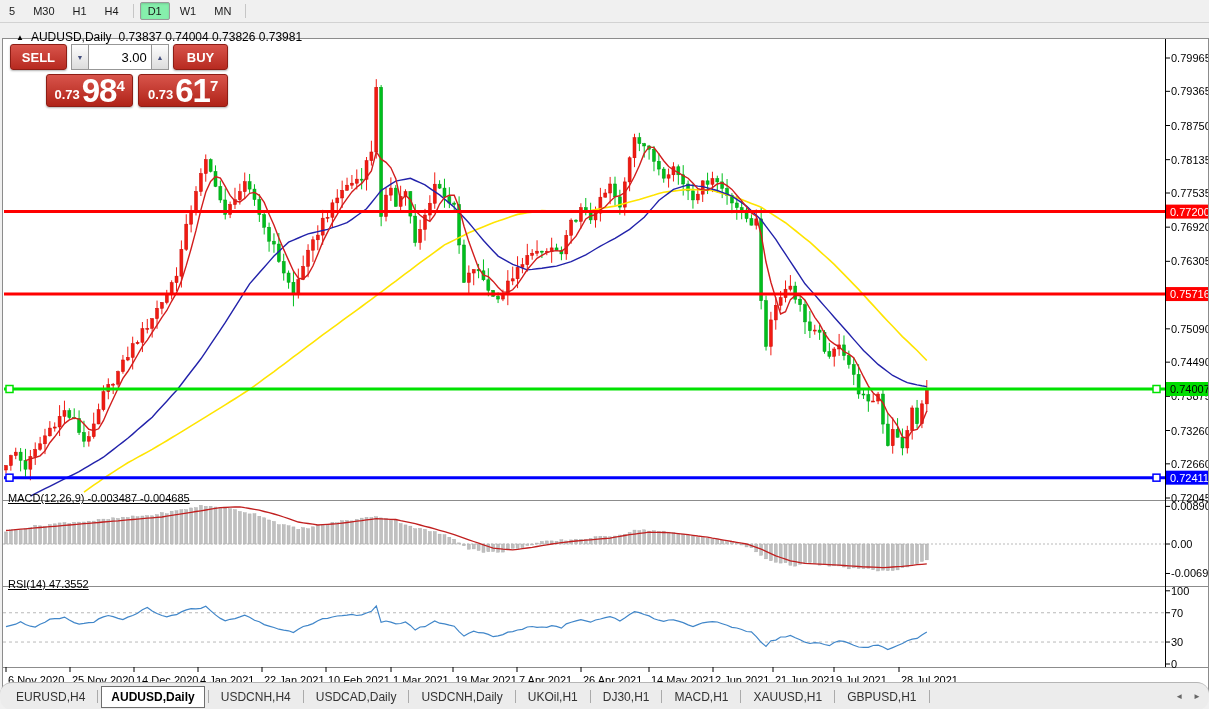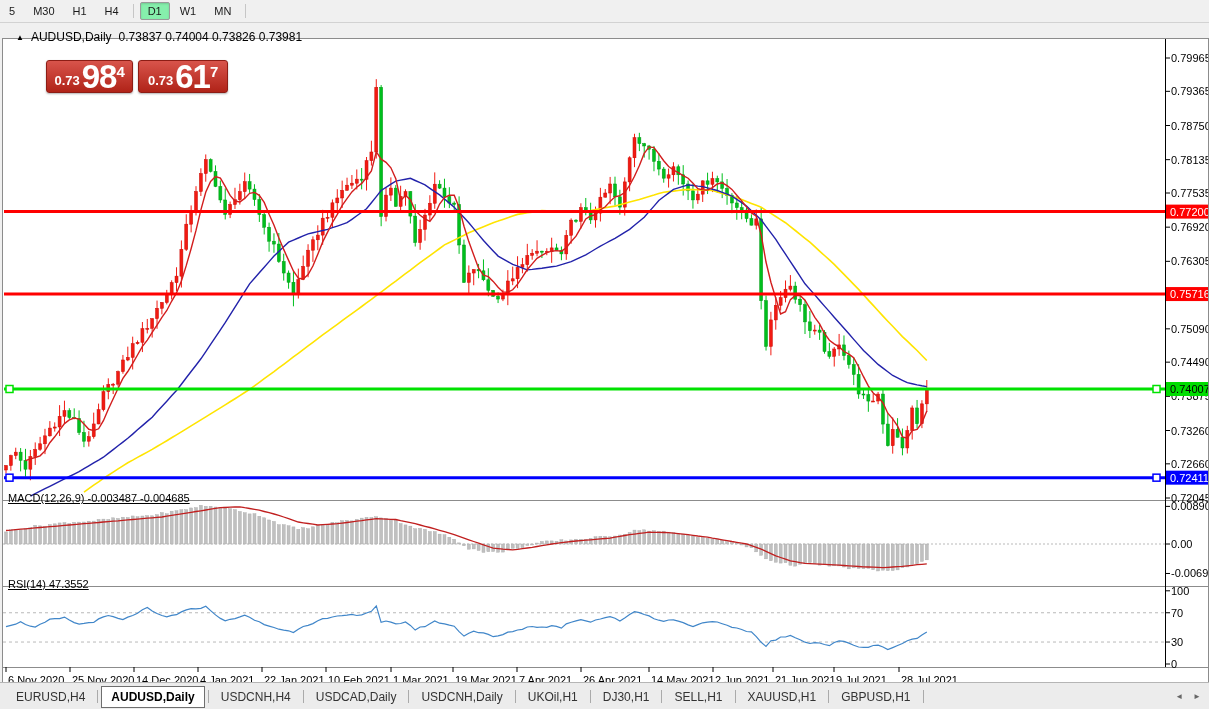--- a/index.html
+++ b/index.html
@@ -24,34 +24,34 @@
   .redbtn{background:linear-gradient(#d8544b,#b72a20);border:1px solid #8d1d15;border-radius:3px;
           color:#fff;font-size:13px;font-weight:700;display:flex;align-items:center;justify-content:center;
           box-shadow:0 1px 2px rgba(0,0,0,.3);cursor:pointer;}
   #sellbtn{width:57px;}
   #buybtn{width:55px;}
   .spin{width:17px;background:linear-gradient(#fdfdfd,#dcdcdc);border:1px solid #979797;display:flex;
         align-items:center;justify-content:center;font-size:7px;color:#45507e;cursor:pointer;}
   #volfield{width:60px;background:#fff;border:1px solid #979797;border-left:none;border-right:none;
             font-size:13px;color:#000;text-align:right;padding-right:4px;display:flex;align-items:center;justify-content:flex-end;}
   .gap4{width:4px;}
-  #panel .row2{display:flex;margin-top:16px;height:33px;padding-left:36px;}
+  #panel .row2{display:flex;margin-top:4px;height:33px;padding-left:36px;}
   .pricebox{background:linear-gradient(#d8544b,#b02318);border:1px solid #8d1d15;border-radius:3px;
             color:#fff;display:flex;align-items:flex-end;justify-content:center;
             box-shadow:0 1px 2px rgba(0,0,0,.3);padding-bottom:1px;}
   #sellbox{width:103px;}
   #buybox{width:106px;margin-left:5px;}
   .p-small{font-size:13px;font-weight:700;margin-right:2px;line-height:20px;}
   .p-big{font-size:33px;font-weight:600;line-height:29px;letter-spacing:-1px;}
   .p-sup{font-size:15px;font-weight:700;line-height:10px;margin-bottom:14px;}
   
   .indlabel{position:absolute;font-size:11px;color:#000;text-decoration:underline;}
   
   #tabbar{position:absolute;left:0;top:682px;width:1209px;height:27px;background:#ececec;
-          border-top:1px solid #b5b5b5;display:flex;align-items:center;font-size:12px;color:#333;}
+          border-top:1px solid #b5b5b5;display:flex;align-items:center;font-size:12px;color:#333;border-radius:12px;}
   .tab{padding:3px 9px;margin:0 1px;white-space:nowrap;cursor:pointer;}
   .tab.active{background:#fff;border:1px solid #6f6f6f;font-weight:700;color:#000;}
   .tab-div{width:1px;height:13px;background:#aaa;margin:0 2px;}
   #tab-scroll{margin-left:auto;margin-right:8px;display:flex;gap:10px;color:#666;font-size:8px;}
   #tab-scroll span{cursor:pointer;}
 </style>
 </head>
 <body>
 
 <div id="root">
@@ -758,20 +758,29 @@
       </svg>
   </div>
 
   <div id="title">
     <span class="tri">▲</span>
     <span>AUDUSD,Daily</span>
     <span>0.73837 0.74004 0.73826 0.73981</span>
   </div>
 
   <div id="panel">
+    <div class="row1">
+      <div id="sellbtn" class="redbtn">SELL</div>
+      <div class="gap4"></div>
+      <div class="spin">▼</div>
+      <div id="volfield">3.00</div>
+      <div class="spin">▲</div>
+      <div class="gap4"></div>
+      <div id="buybtn" class="redbtn">BUY</div>
+    </div>
     <div class="row2">
       <div id="sellbox" class="pricebox">
         <span class="p-small">0.73</span>
         <span class="p-big">98</span>
         <span class="p-sup">4</span>
       </div>
       <div id="buybox" class="pricebox">
         <span class="p-small">0.73</span>
         <span class="p-big">61</span>
         <span class="p-sup">7</span>
@@ -791,21 +800,21 @@
       <span class="tab">USDCNH,H4</span>
       <span class="tab-div"></span>
       <span class="tab">USDCAD,Daily</span>
       <span class="tab-div"></span>
       <span class="tab">USDCNH,Daily</span>
       <span class="tab-div"></span>
       <span class="tab">UKOil,H1</span>
       <span class="tab-div"></span>
       <span class="tab">DJ30,H1</span>
       <span class="tab-div"></span>
-      <span class="tab">SELL,H1</span>
+      <span class="tab">MACD,H1</span>
       <span class="tab-div"></span>
       <span class="tab">XAUUSD,H1</span>
       <span class="tab-div"></span>
       <span class="tab">GBPUSD,H1</span>
       <span class="tab-div"></span>
       <span id="tab-scroll">
         <span>◄</span>
         <span>►</span>
       </span>
     </div>

